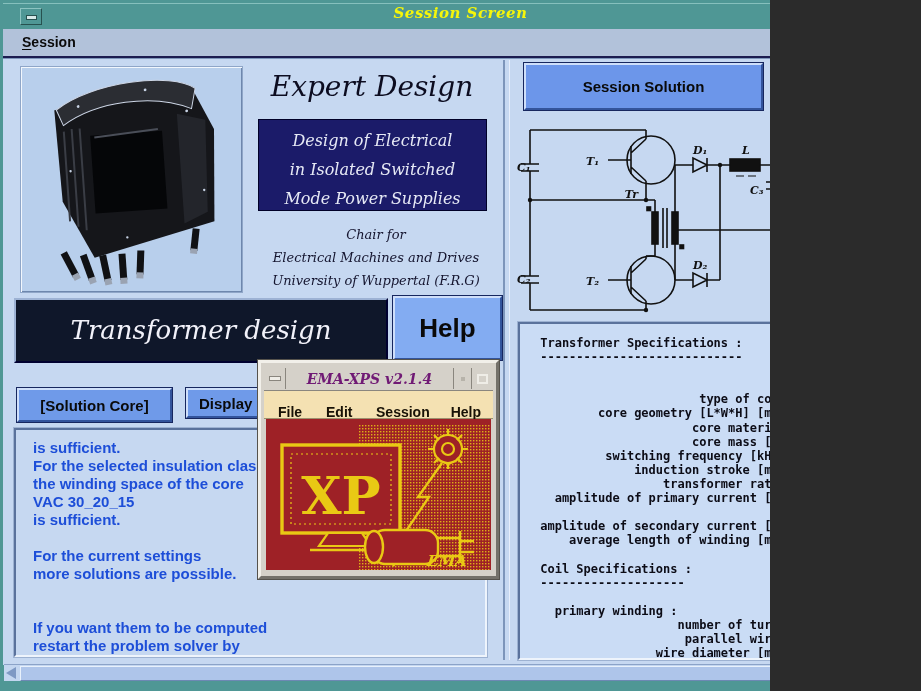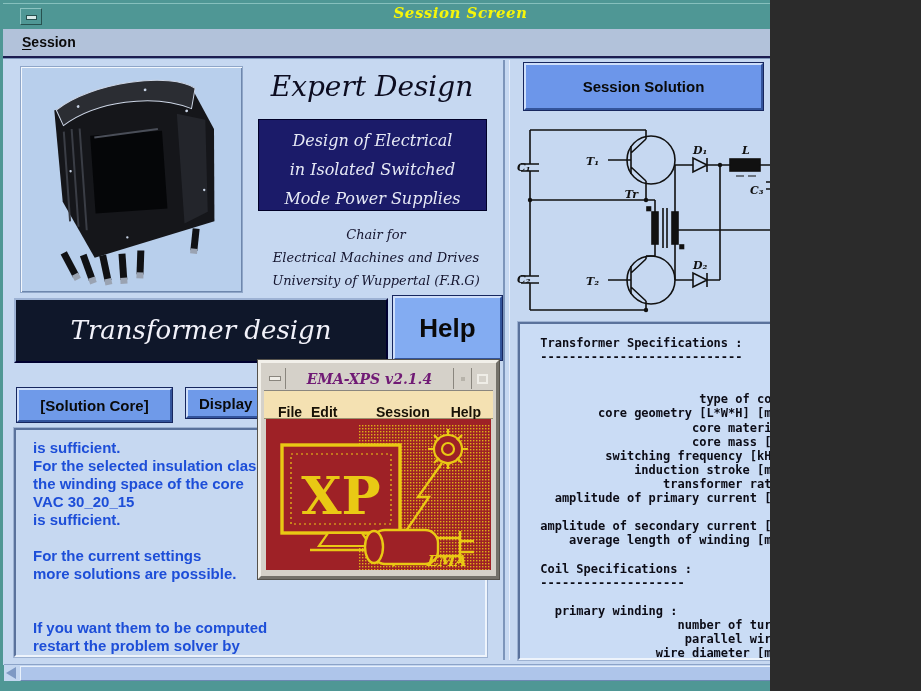--- a/index.html
+++ b/index.html
@@ -305,21 +305,21 @@
       <div id="popup-title">EMA-XPS v2.1.4</div>
       <div class="pbtn" style="width:18px;">
         <div style="width:4px;height:4px;background:#b7b3aa;"></div>
       </div>
       <div class="pbtn" style="width:22px;">
         <div style="width:11px;height:10px;border:2px solid #efede7;box-sizing:border-box;"></div>
       </div>
     </div>
     <div class="abs" id="popup-menubar">
       <span class="mitem" style="left:14px;"><u>F</u>ile</span>
-      <span class="mitem" style="left:47px;text-align:center;"><u>E</u>dit</span>
+      <span class="mitem" style="left:62px;text-align:center;"><u>E</u>dit</span>
       <span class="mitem" style="left:112px;"><u>S</u>ession</span>
       <span class="mitem" style="right:12px;"><u>H</u>elp</span>
     </div>
     <svg class="abs" id="popup-canvas" width="225" height="151" viewBox="0 0 225 151">
       <defs>
         <pattern id="dith" width="3" height="3" patternUnits="userSpaceOnUse">
           <rect width="3" height="3" fill="#9e2126"></rect>
           <rect width="1.4" height="1.4" fill="#e9c914"></rect>
         </pattern>
       </defs>

